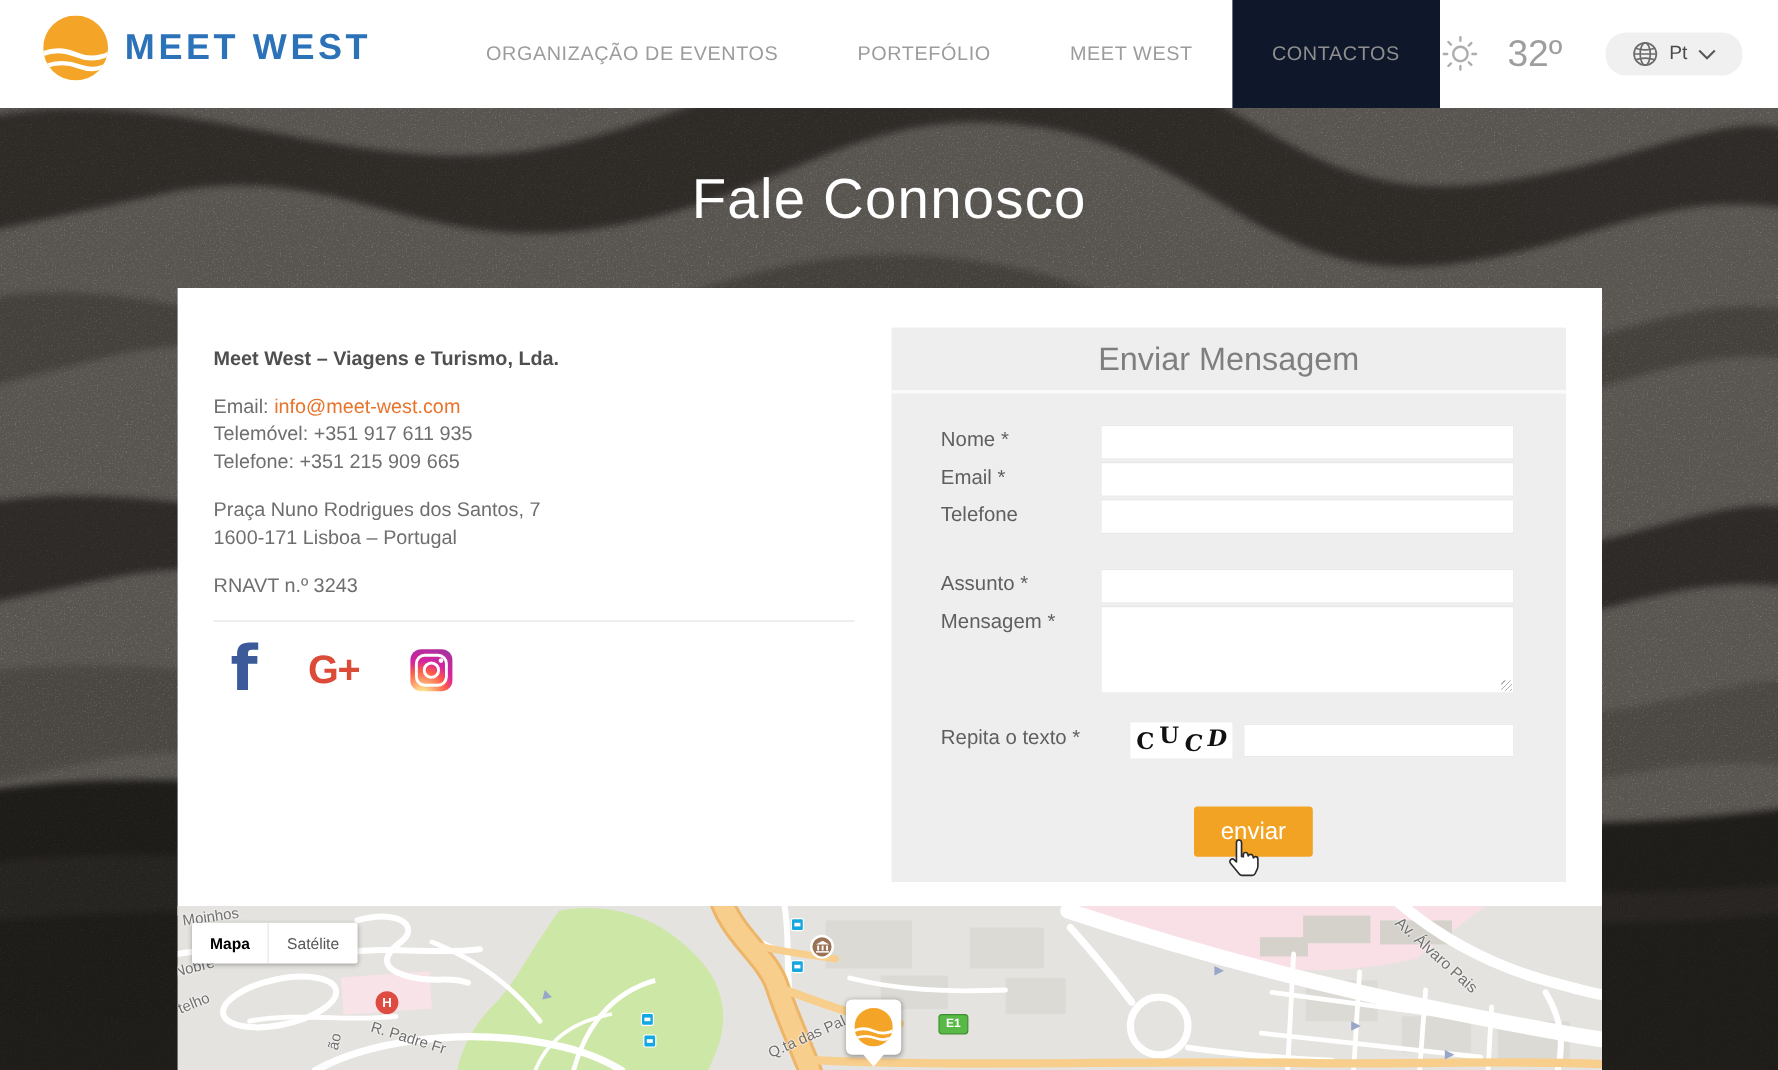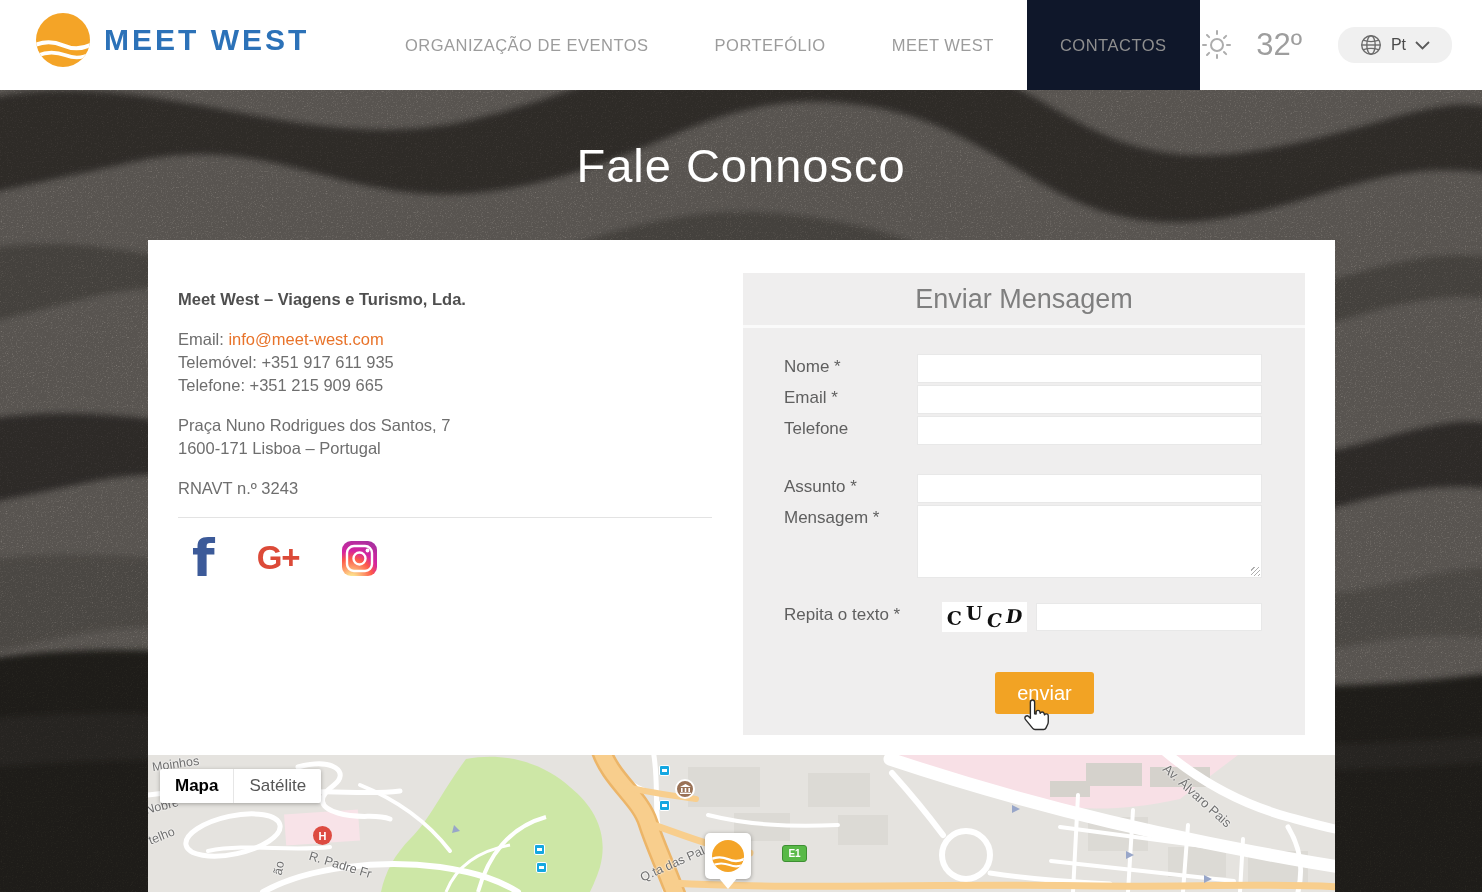--- a/index.html
+++ b/index.html
@@ -74,21 +74,21 @@
   .send-btn { position:absolute; left:230px; top:399px; width:99px; height:42px; background:#F2A324;
              border:none; border-radius:3px; color:#fff; font-size:20px; cursor:pointer;
              font-family:"Liberation Sans", sans-serif;margin-left:22px; }
 
   
   .map { position:absolute; left:0; top:515px; width:1187px; height:137px; overflow:hidden; background:#E5E3DF; cursor:grab; }
   .map-label { position:absolute; font-size:12.5px; color:#6F6F6F; white-space:nowrap;
                text-shadow:0 0 2px #fff, 0 0 2px #fff; z-index:4; }
   .map-ctrl { position:absolute; left:12px; top:14px; height:34px; background:#fff; border-radius:2px;
               box-shadow:0 1px 4px rgba(0,0,0,.3); display:flex; align-items:stretch; z-index:6; overflow:hidden; }
-  .map-ctrl .cell { display:flex; align-items:center; padding:0 15px; font-size:17px; cursor:pointer; }
+  .map-ctrl .cell { display:flex; align-items:center; padding:0 15px; font-size:13px; cursor:pointer; }
   .map-ctrl .cell.on { font-weight:bold; color:#000; }
   .map-ctrl .cell.off { color:#565656; }
   .map-ctrl .sep { width:1px; background:#E6E6E6; }
   .poi-h { position:absolute; left:165px; top:71px; width:19px; height:19px; border-radius:50%;
            background:#DD4B41; color:#fff; font-weight:bold; font-size:11px; display:flex;
            align-items:center; justify-content:center; z-index:3; }
   .poi-museum { position:absolute; left:527px; top:24px; width:20px; height:20px; border-radius:50%;
            background:#9A7256; border:2px solid #fff; z-index:3; display:flex; align-items:center; justify-content:center; }
   .poi-bus { position:absolute; width:11px; height:11px; border-radius:2px; background:#15A7E1;
            border:1px solid #fff; z-index:3; }

